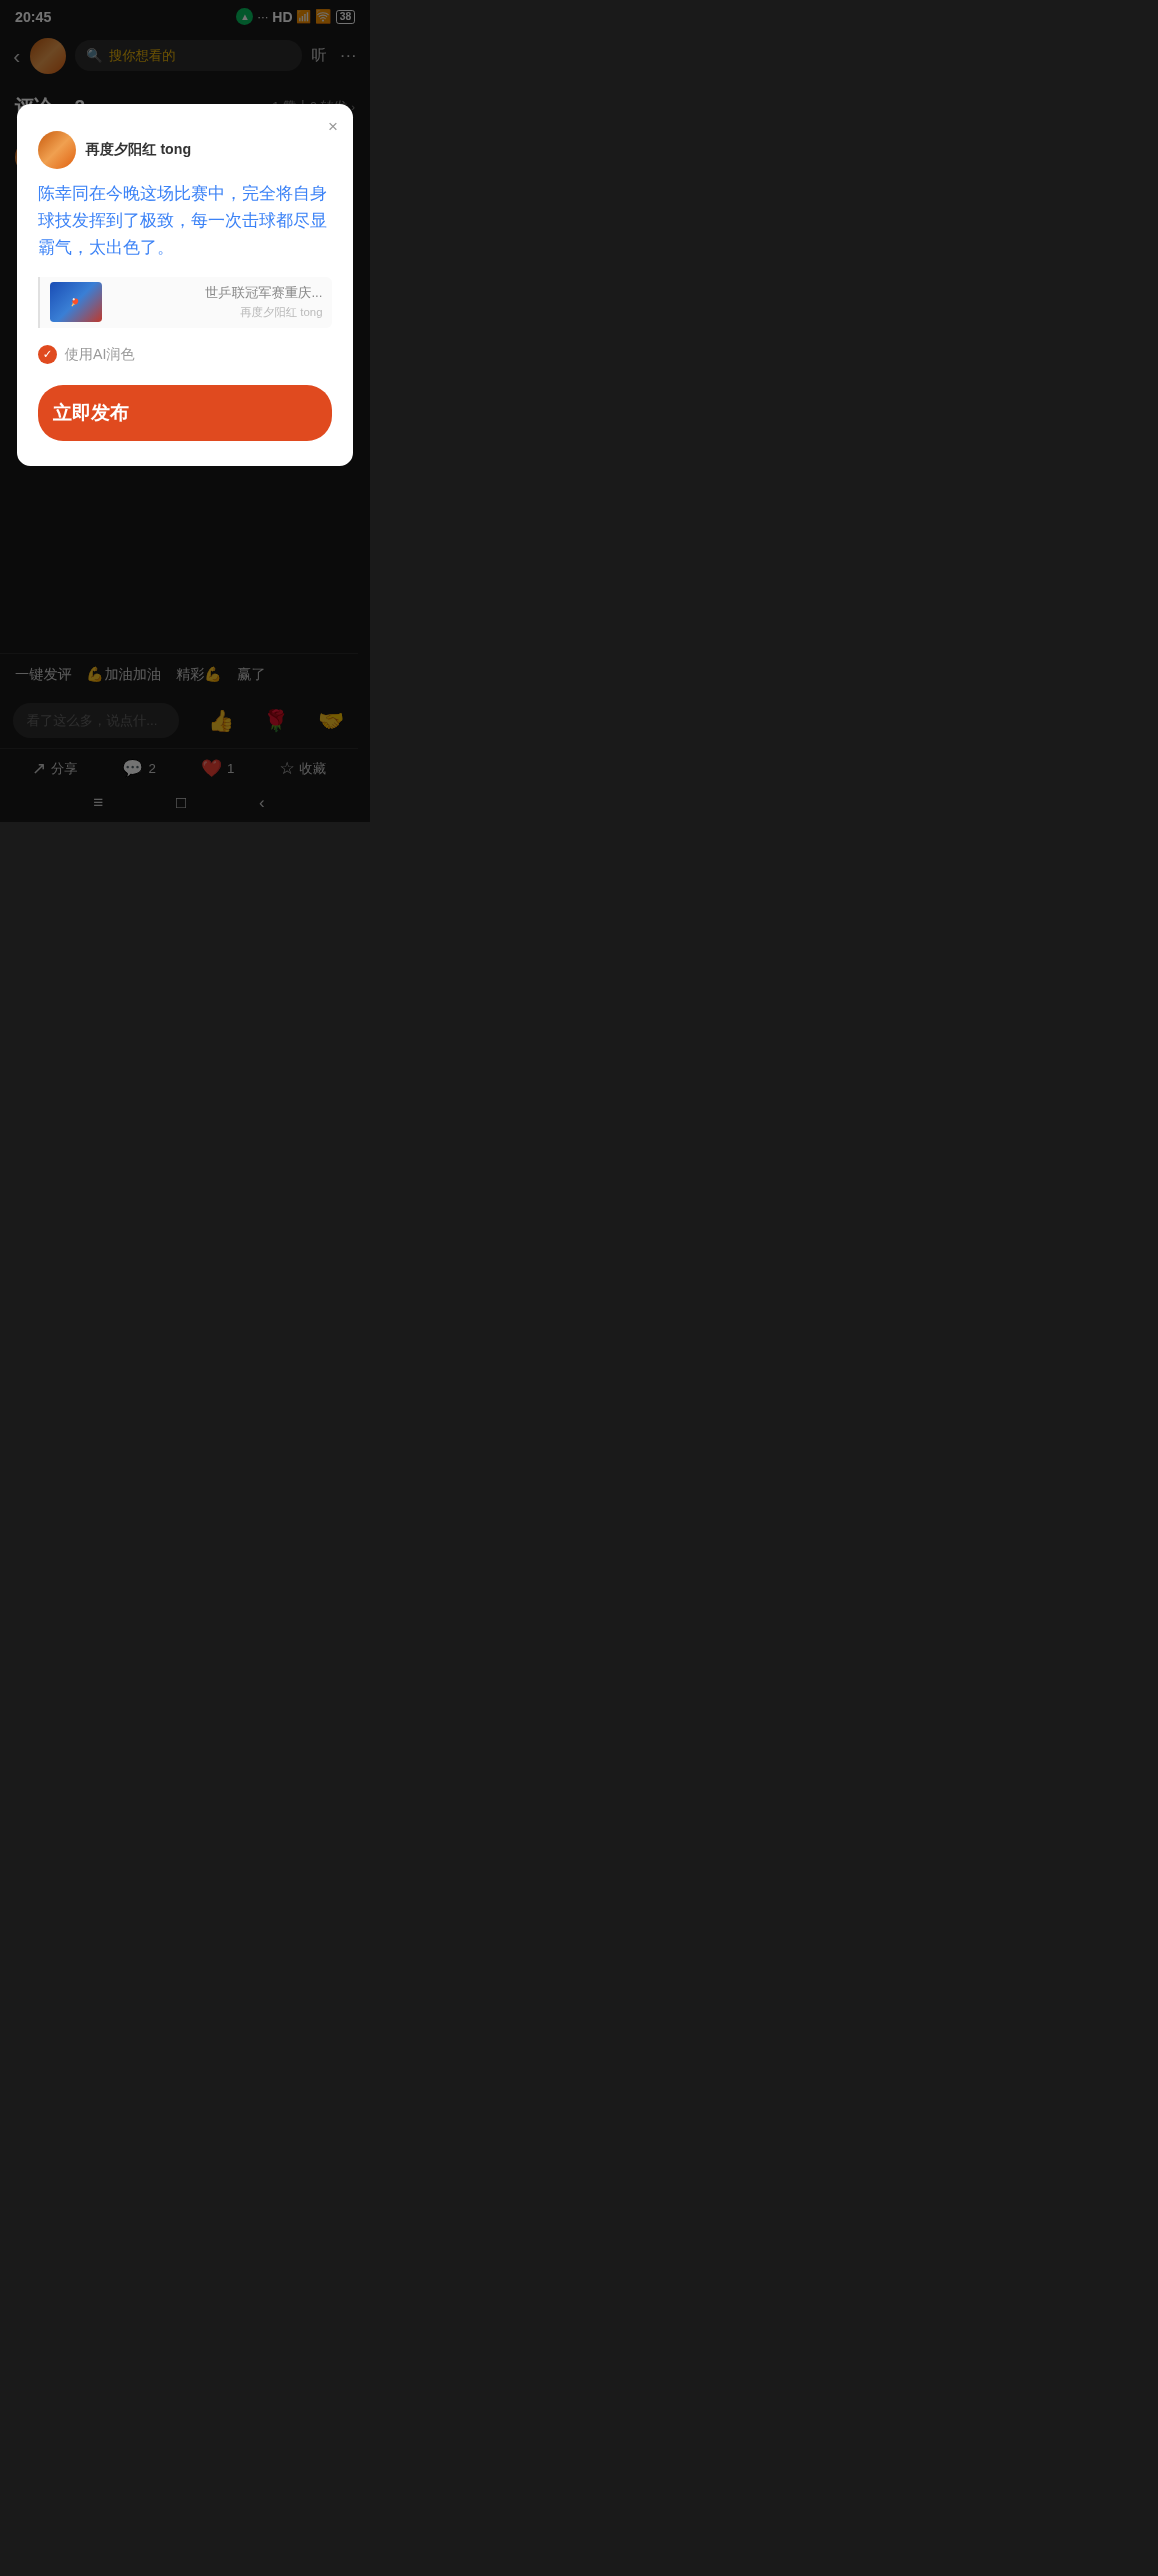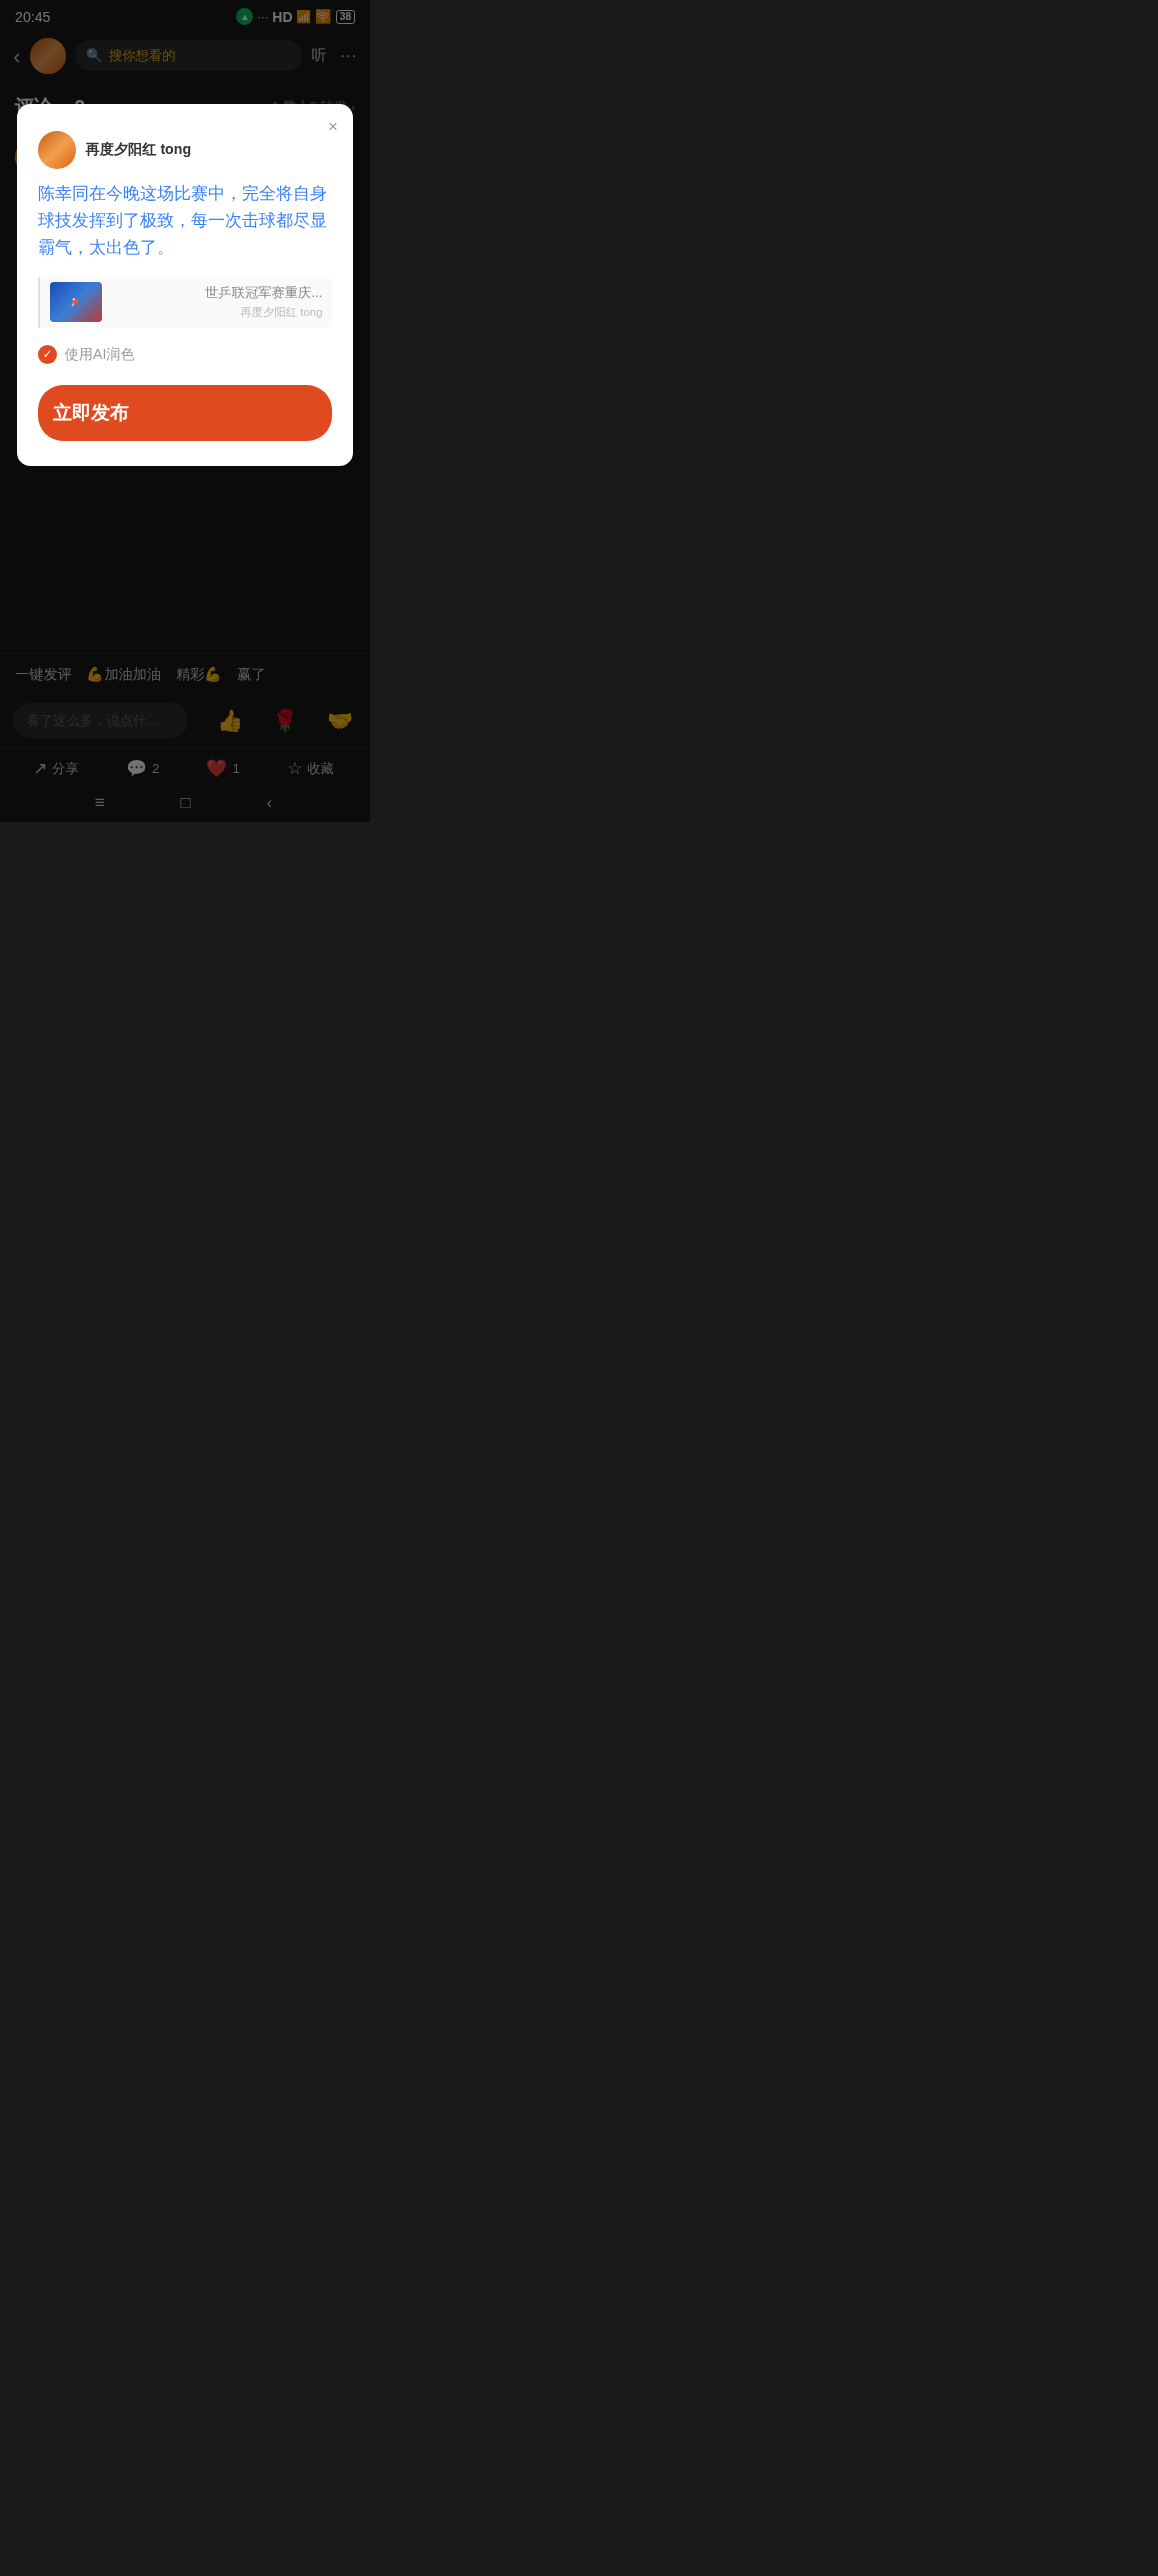--- a/index.html
+++ b/index.html
@@ -19,21 +19,21 @@
       display: flex;
       justify-content: space-between;
       align-items: center;
       padding: 7.6px 15px 3.8px;
       background: #1a1a1a;
       height: 30px;
     }
     .status-time {
       color: #fff;
       font-size: 14.2px;
-      font-weight: 400;
+      font-weight: 700;
     }
     .status-icons {
       display: flex;
       align-items: center;
       gap: 3.8px;
       color: #fff;
       font-size: 11.4px;
     }
     .battery-box {
       border: 1.4px solid #fff;
@@ -300,21 +300,21 @@
       cursor: pointer;
       text-align: left;
     }
 
     
     .bottom-area {
       background: #1a1a1a;
       position: absolute;
       bottom: 0;
       left: 0;
-      right: 3px;
+      right: 12px;
     }
     .quick-comments {
       display: flex;
       align-items: center;
       gap: 15px;
       padding: 11.4px 15px;
       overflow: hidden;
       border-top: 0.9px solid #2a2a2a;
     }
     .quick-comment-item {

